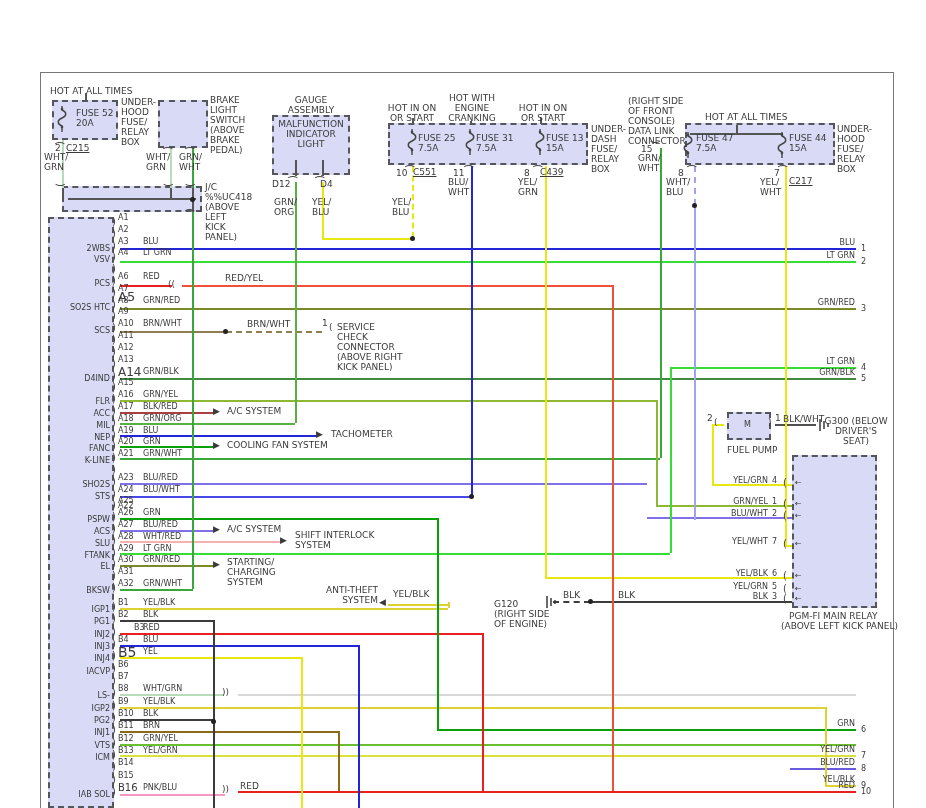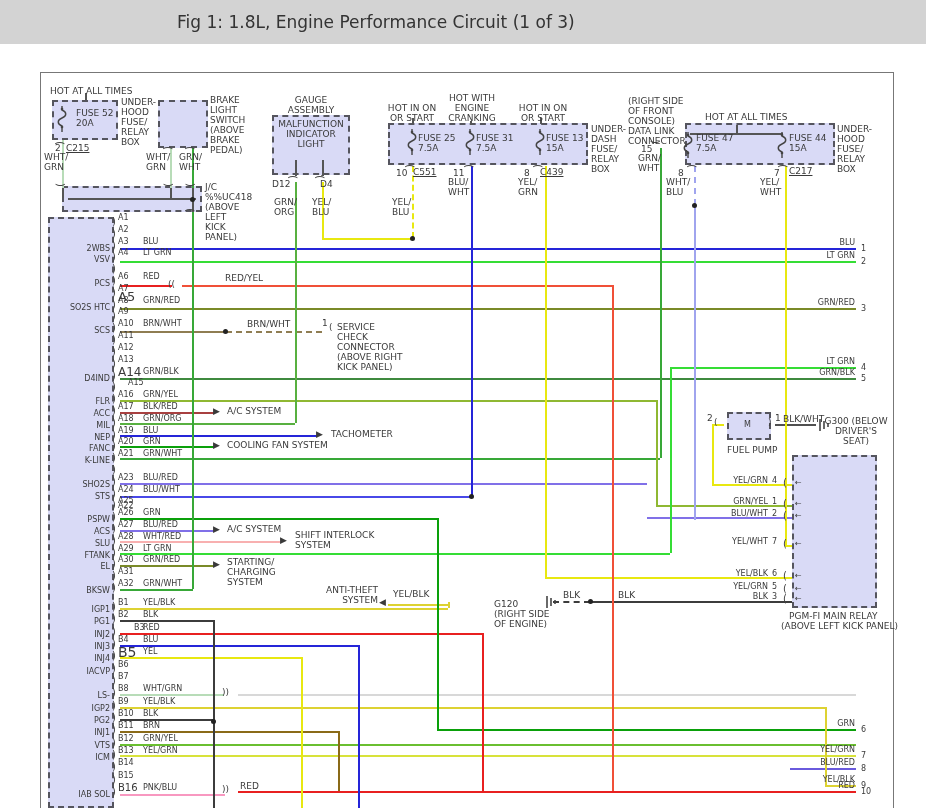--- a/index.html
+++ b/index.html
@@ -15,23 +15,20 @@
   .dot{position:absolute;width:5px;height:5px;border-radius:50%;background:#222;}
   .cup{position:absolute;font-size:10px;color:#444;line-height:10px;}
   .r-90{transform:rotate(-90deg);}
   .r90{transform:rotate(90deg);}
   svg.ov{position:absolute;left:0;top:0;}
 </style>
 </head>
 <body>
 
 <div id="stage">
-  <div id="hdr">
-    <div class="t">Fig 1: 1.8L, Engine Performance Circuit (1 of 3)</div>
-  </div>
   <div id="diagram">
     <svg class="ov" width="926" height="808">
       <g stroke="#444" fill="none" stroke-width="1.4">
         <g>
           <line x1="167" y1="137" x2="188" y2="117"></line>
           <polyline points="188,117 188,108 170,108"></polyline>
         </g>
         <g>
           <circle cx="311" cy="154" r="8"></circle>
           <path d="M307,154 q4,-5 8,0 q-4,5 -8,0"></path>
@@ -328,21 +325,21 @@
 RELAY
 BOX</div>
       <div class="lbl" style="left: 696px; top: 133px; white-space: pre;">FUSE 47
 7.5A</div>
       <div class="lbl" style="left: 789px; top: 133px; white-space: pre;">FUSE 44
 15A</div>
       <div class="lbl" style="left: 678px; top: 168px;">8</div>
       <div class="lbl" style="left: 666px; top: 177px; white-space: pre;">WHT/
 BLU</div>
       <div class="lbl" style="left: 774px; top: 168px;">7</div>
-      <div class="lbl u" style="left: 789px; top: 166px;">C217</div>
+      <div class="lbl u" style="left: 789px; top: 176px;">C217</div>
       <div class="lbl" style="left: 760px; top: 177px; white-space: pre;">YEL/
 WHT</div>
       <div class="lbl" style="left: 225px; top: 273px;">RED/YEL</div>
       <div class="lbl" style="left: 247px; top: 319px;">BRN/WHT</div>
       <div class="lbl" style="left: 322px; top: 318px;">1</div>
       <div class="lbl" style="left: 337px; top: 322px; white-space: pre;">SERVICE
 CHECK
 CONNECTOR
 (ABOVE RIGHT
 KICK PANEL)</div>
@@ -421,21 +418,21 @@
       <div class="lbl" style="left: 118px; top: 331px; font-size: 8px;">A11</div>
       <div class="cup" style="left: 112px; top: 347px;">)</div>
       <div class="lbl" style="left: 118px; top: 343px; font-size: 8px;">A12</div>
       <div class="cup" style="left: 112px; top: 359px;">)</div>
       <div class="lbl" style="left: 118px; top: 355px; font-size: 8px;">A13</div>
       <div class="cup" style="left: 112px; top: 371px;">)</div>
       <div class="lbl" style="left: 118px; top: 367px; font-size: 12px;">A14</div>
       <div class="lbl" style="left: 58px; top: 374px; width: 52px; white-space: normal; text-align: right; font-size: 8px;">D4IND</div>
       <div class="lbl" style="left: 143px; top: 367px; font-size: 8px;">GRN/BLK</div>
       <div class="cup" style="left: 112px; top: 382px;">)</div>
-      <div class="lbl" style="left: 128px; top: 378px; font-size: 8px;">A15</div>
+      <div class="lbl" style="left: 118px; top: 378px; font-size: 8px;">A15</div>
       <div class="cup" style="left: 112px; top: 394px;">)</div>
       <div class="lbl" style="left: 118px; top: 390px; font-size: 8px;">A16</div>
       <div class="lbl" style="left: 58px; top: 397px; width: 52px; white-space: normal; text-align: right; font-size: 8px;">FLR</div>
       <div class="lbl" style="left: 143px; top: 390px; font-size: 8px;">GRN/YEL</div>
       <div class="cup" style="left: 112px; top: 406px;">)</div>
       <div class="lbl" style="left: 118px; top: 402px; font-size: 8px;">A17</div>
       <div class="lbl" style="left: 58px; top: 409px; width: 52px; white-space: normal; text-align: right; font-size: 8px;">ACC</div>
       <div class="lbl" style="left: 143px; top: 402px; font-size: 8px;">BLK/RED</div>
       <div class="cup" style="left: 112px; top: 418px;">)</div>
       <div class="lbl" style="left: 118px; top: 414px; font-size: 8px;">A18</div>

